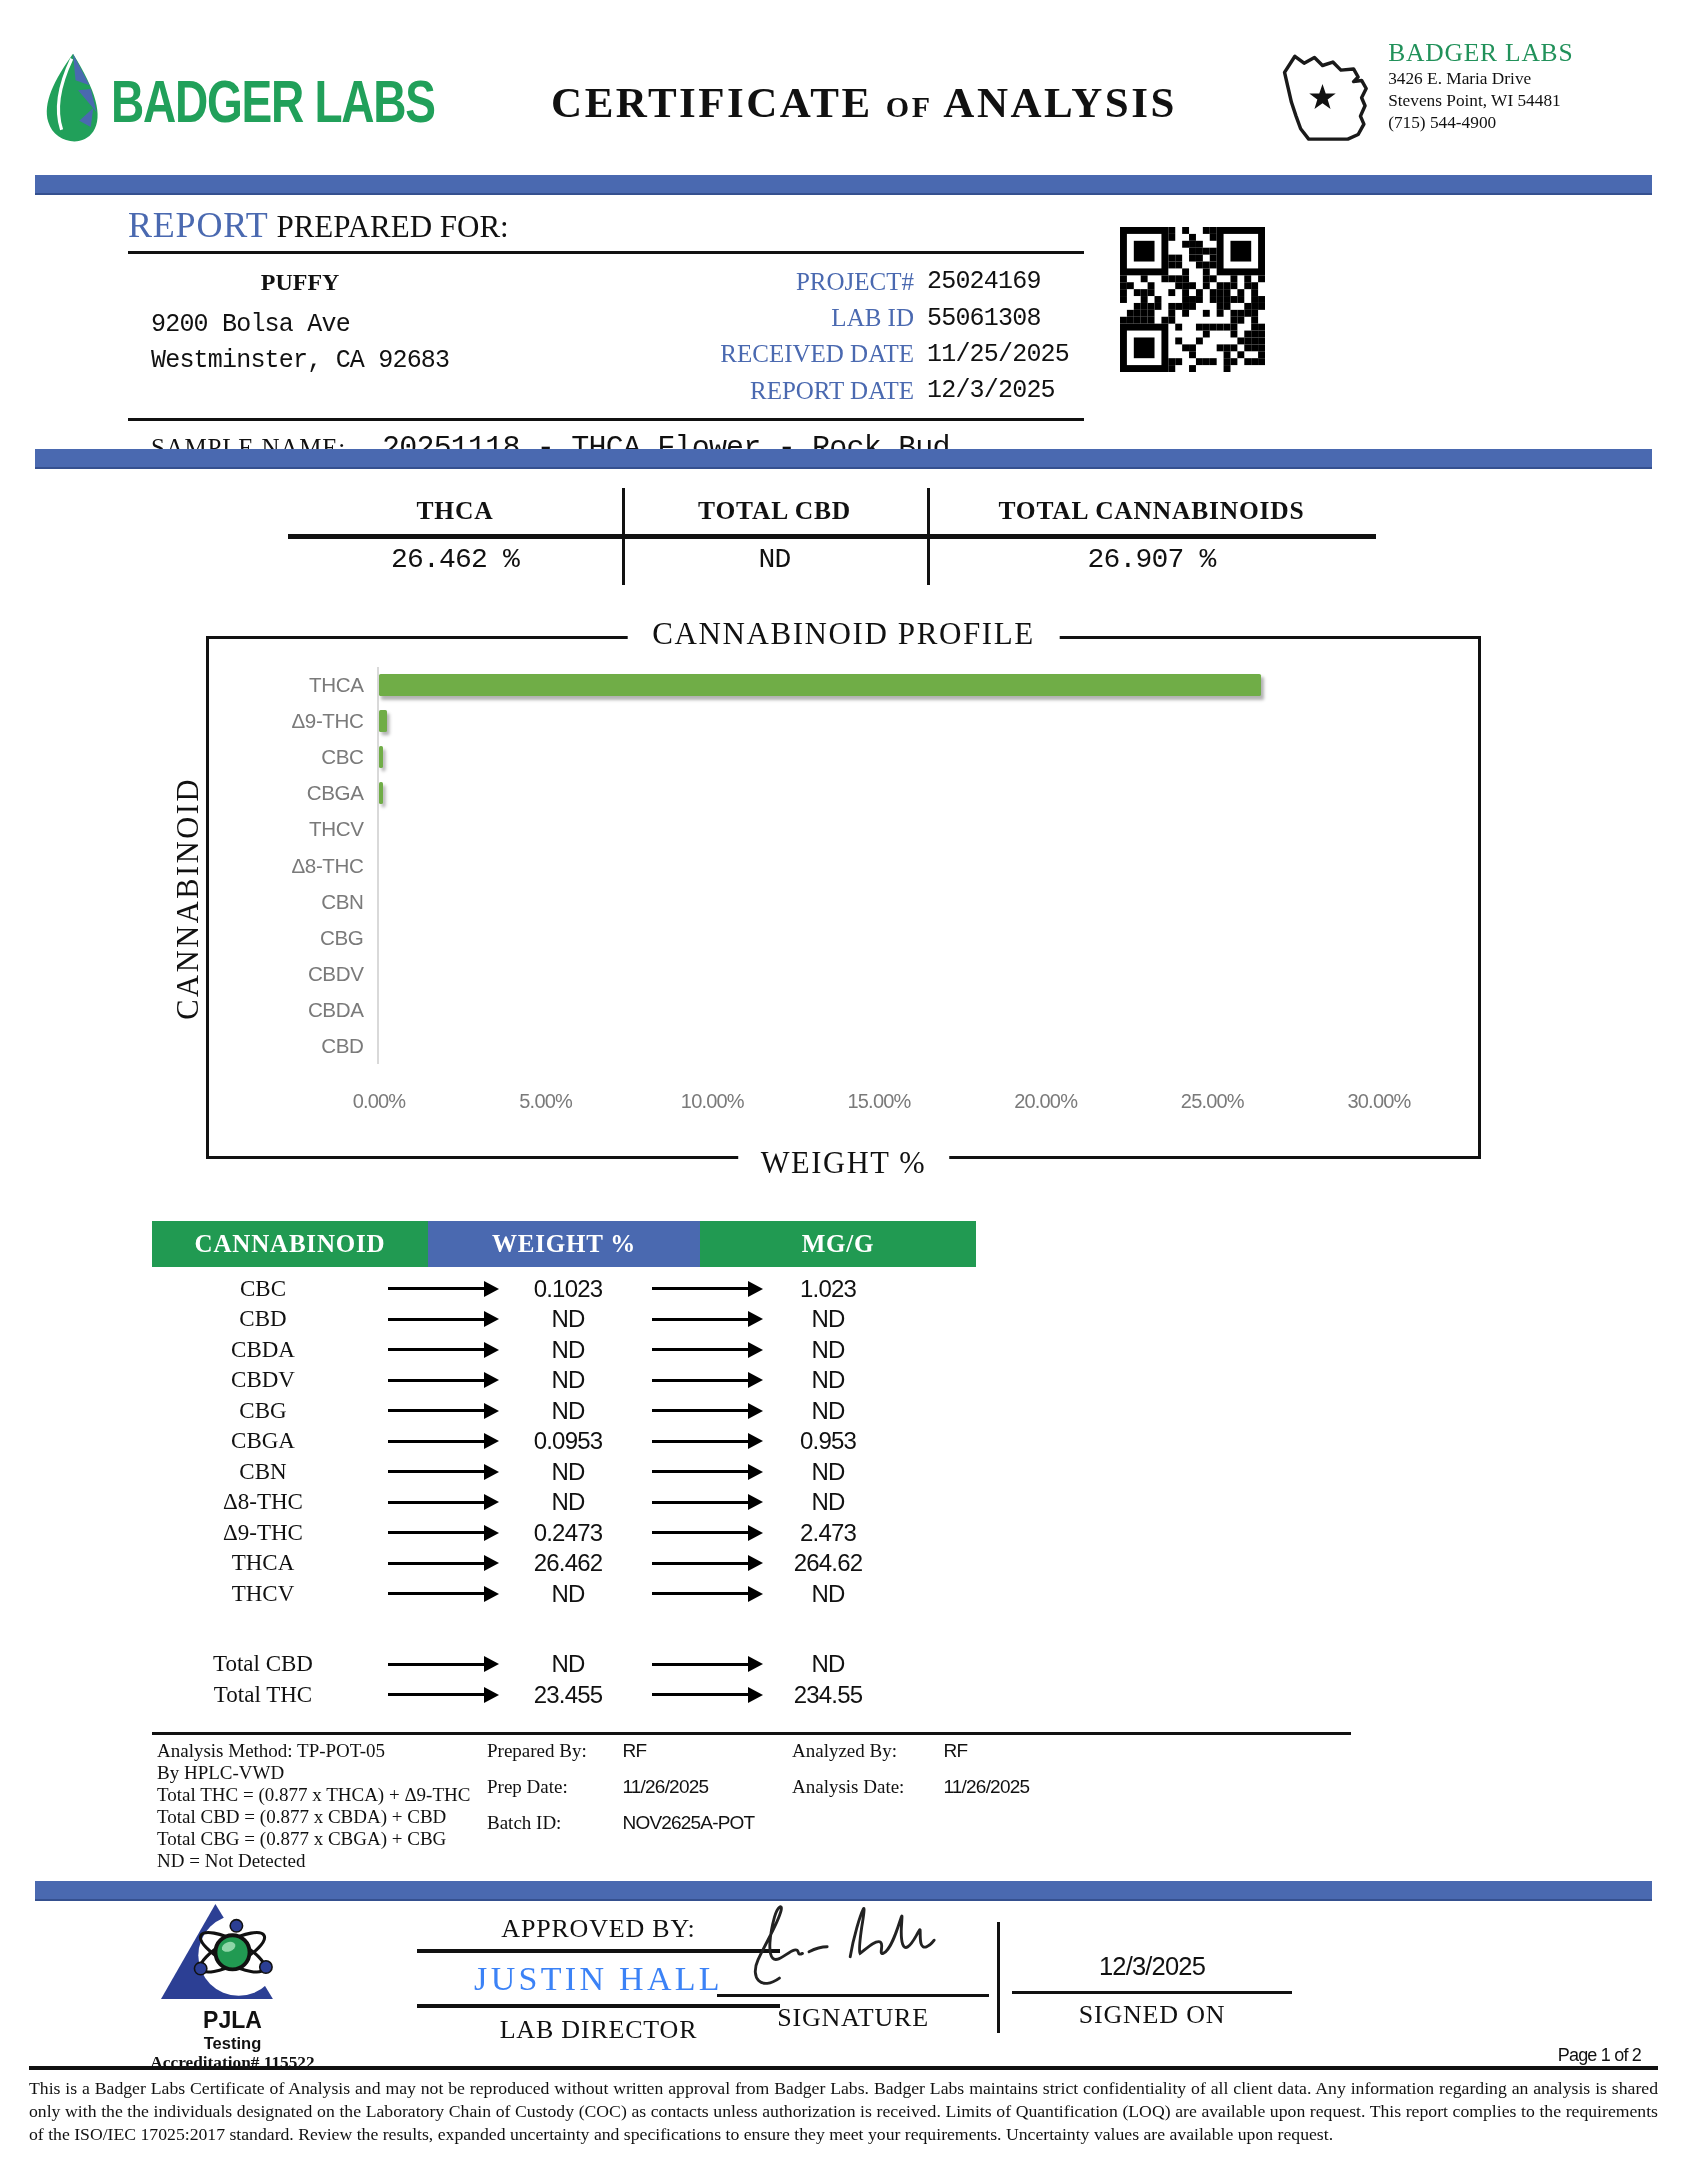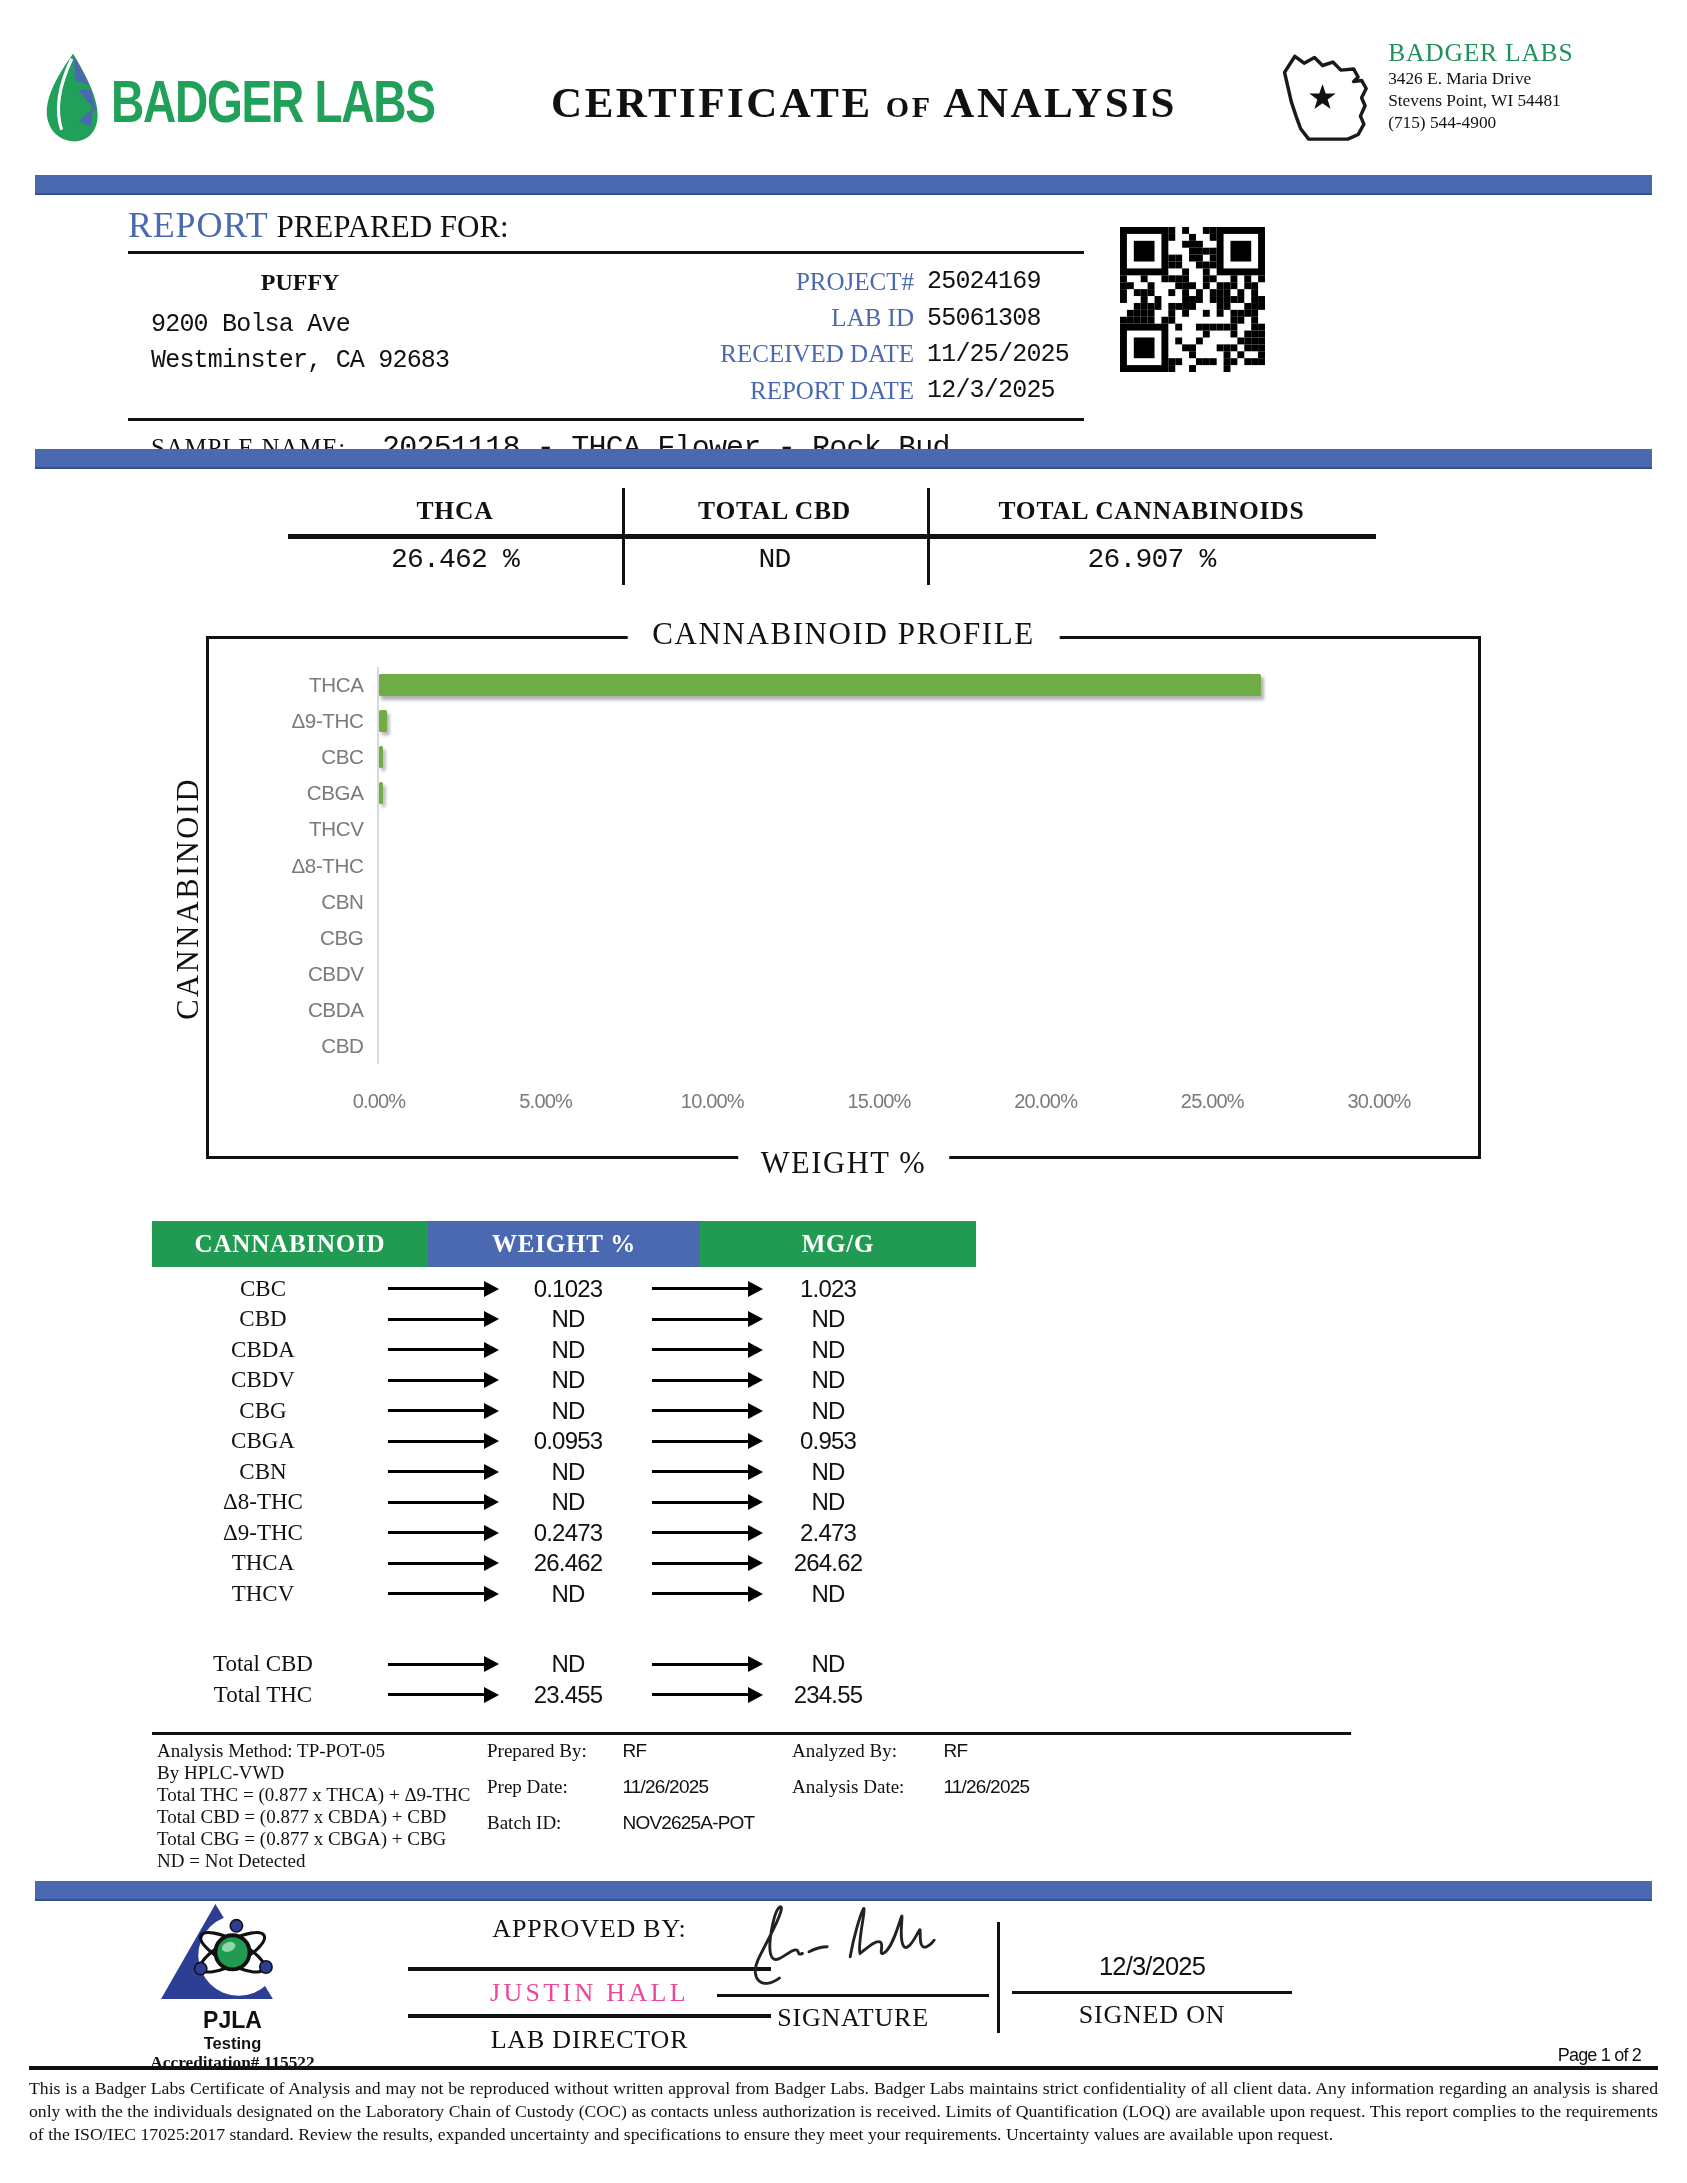--- a/index.html
+++ b/index.html
@@ -87,24 +87,24 @@
   .fn-label{font-size:19px;width:124px;}
   .fn-right .fn-label{width:140px;}
   .fn-value{font-family:"Liberation Sans",sans-serif;font-size:19px;letter-spacing:-0.8px;margin-left:11.5px;}
 
   
   .approval{position:absolute;top:1899px;left:35px;right:35px;height:165px;}
   .pjla{position:absolute;left:82px;top:1.6px;width:231px;text-align:center;}
   .pjla-name{font-family:"Liberation Sans",sans-serif;font-weight:bold;font-size:23px;margin-top:1.6px;}
   .pjla-sub{font-family:"Liberation Sans",sans-serif;font-weight:bold;font-size:16.5px;}
   .pjla-acc{font-size:17.3px;font-weight:bold;}
-  .approved{position:absolute;left:373px;top:15px;width:363px;text-align:center;}
+  .approved{position:absolute;left:382px;top:15px;width:363px;text-align:center;}
   .appr-label{font-size:26px;letter-spacing:0.8px;padding-bottom:5px;}
-  .appr-name{color:#ec4899;font-size:26px;letter-spacing:3.3px;padding:6.6px 0;
-             border-top:4.1px solid #111;border-bottom:4.1px solid #111;margin-top:18px;}
+  .appr-name{color:#3b82f6;font-size:34px;letter-spacing:3.3px;padding:6.6px 0;
+             border-top:4.1px solid #111;border-bottom:4.1px solid #111;}
   .appr-role{font-size:26px;letter-spacing:0.8px;padding-top:6.6px;}
   .sigblock{position:absolute;left:682px;top:0;width:272px;text-align:center;}
   .sigline{border-top:3.3px solid #111;margin-top:1.6px;}
   .sig-label{font-size:26px;letter-spacing:0.8px;margin-top:6.6px;}
   .vdiv{position:absolute;left:962px;top:23px;height:111px;width:3.3px;background:#111;}
   .signedblock{position:absolute;left:977px;top:0;width:280px;text-align:center;}
   .signed-date{font-size:25.5px;font-family:"Liberation Sans",sans-serif;letter-spacing:-0.8px;
                height:82px;display:flex;align-items:flex-end;justify-content:center;padding-bottom:8.2px;}
   .pagefoot{position:absolute;top:2045px;right:46px;font-family:"Liberation Sans",sans-serif;font-size:18px;letter-spacing:-0.8px;}
   .discl{position:absolute;top:2066px;left:29px;right:29px;border-top:4.1px solid #111;padding-top:6.6px;

